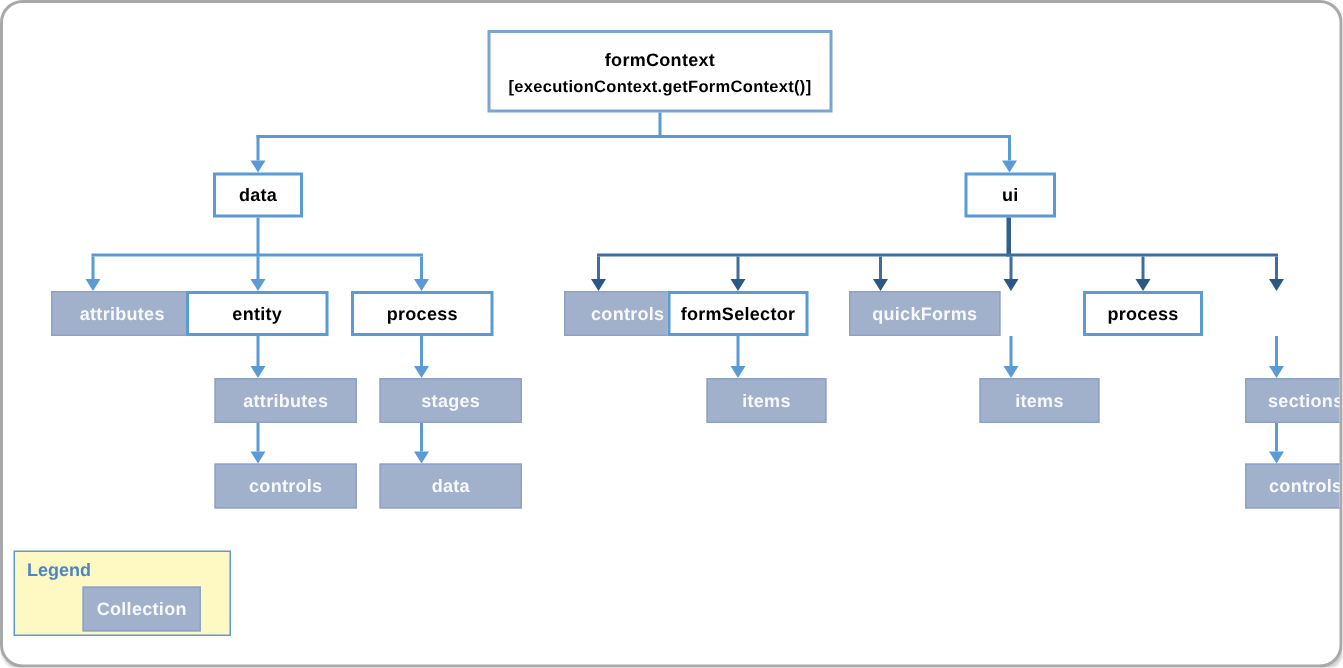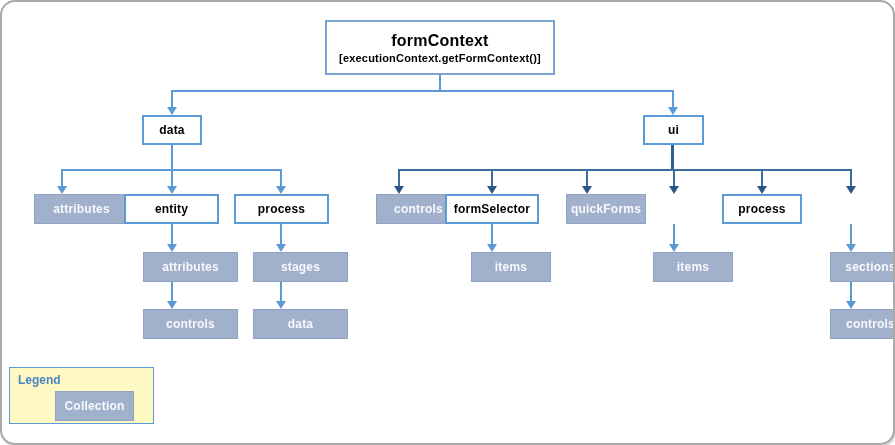--- a/index.html
+++ b/index.html
@@ -12,21 +12,21 @@
     position:absolute; box-sizing:border-box; height:30px;
     display:flex; align-items:center; justify-content:center;
     font-weight:bold; font-size:12px; letter-spacing:0.2px; white-space:nowrap;
   }
   .obj  { background:#ffffff; border:2px solid #5b9bd5; color:#000000; }
   .coll { background:#a1b0cb; border:1px solid #8da2c4; color:#f7f9fc;margin-left:19px; }
   .root {
     background:#ffffff; border:2px solid #7ca4ce; color:#000;
     flex-direction:column; height:55px; justify-content:center;
   }
-  .root-title { font-size:16px; font-weight:bold; line-height:17px; }
+  .root-title { font-size:12px; font-weight:bold; line-height:17px; }
   .root-sub   { font-size:11px; font-weight:bold; margin-top:3px; }
   .vline, .hline { position:absolute; background:#5b9bd5; }
   .vline { width:2px; }
   .hline { height:2px; }
   .vline.dark, .hline.dark { background:#3f6e9e; }
   .vline.thick { width:3px; background:#31608f; }
   .arrow {
     position:absolute; width:0; height:0;
     border-left:5px solid transparent; border-right:5px solid transparent;
     border-top:8px solid #5b9bd5;
@@ -84,21 +84,21 @@
   <div class="vline dark" style="left:759px; top:169px; height:15px;"></div>
   <div class="arrow dark" style="left:755px; top:184px;"></div>
   <div class="vline dark" style="left:848px; top:169px; height:15px;"></div>
   <div class="arrow dark" style="left:844px; top:184px;"></div>
 
   <div class="node coll" style="left:13px;  top:192px; width:95px;">attributes</div>
   <div class="node obj" style="left:122px; top:192px; width:95px;">entity</div>
   <div class="node obj" style="left:232px; top:192px; width:95px;">process</div>
   <div class="node coll" style="left:355px; top:192px; width:85px;">controls</div>
   <div class="node obj" style="left:443px; top:192px; width:94px;">formSelector</div>
-  <div class="node coll" style="left:545px; top:192px; width:80px;">quickForms</div>
+  <div class="node coll" style="left:545px; top:192px; width:101px;">quickForms</div>
   <div class="node obj" style="left:720px; top:192px; width:80px;">process</div>
 
   <div class="vline" style="left:169px; top:222px; height:20px;"></div>
   <div class="arrow" style="left:165px; top:242px;"></div>
   <div class="vline" style="left:278px; top:222px; height:20px;"></div>
   <div class="arrow" style="left:274px; top:242px;"></div>
   <div class="vline" style="left:489px; top:222px; height:20px;"></div>
   <div class="arrow" style="left:485px; top:242px;"></div>
   <div class="vline" style="left:671px; top:222px; height:20px;"></div>
   <div class="arrow" style="left:667px; top:242px;"></div>

